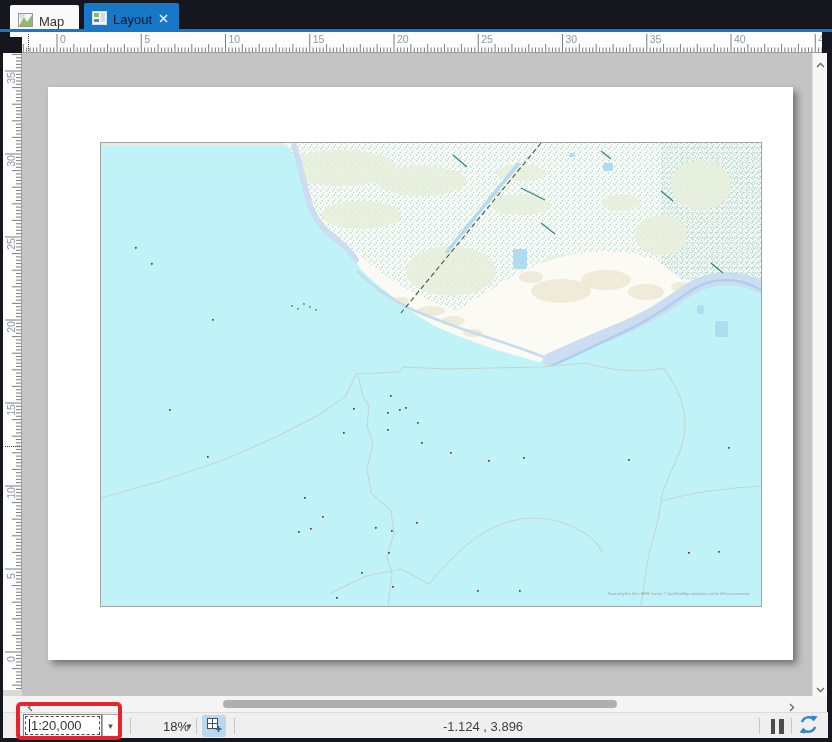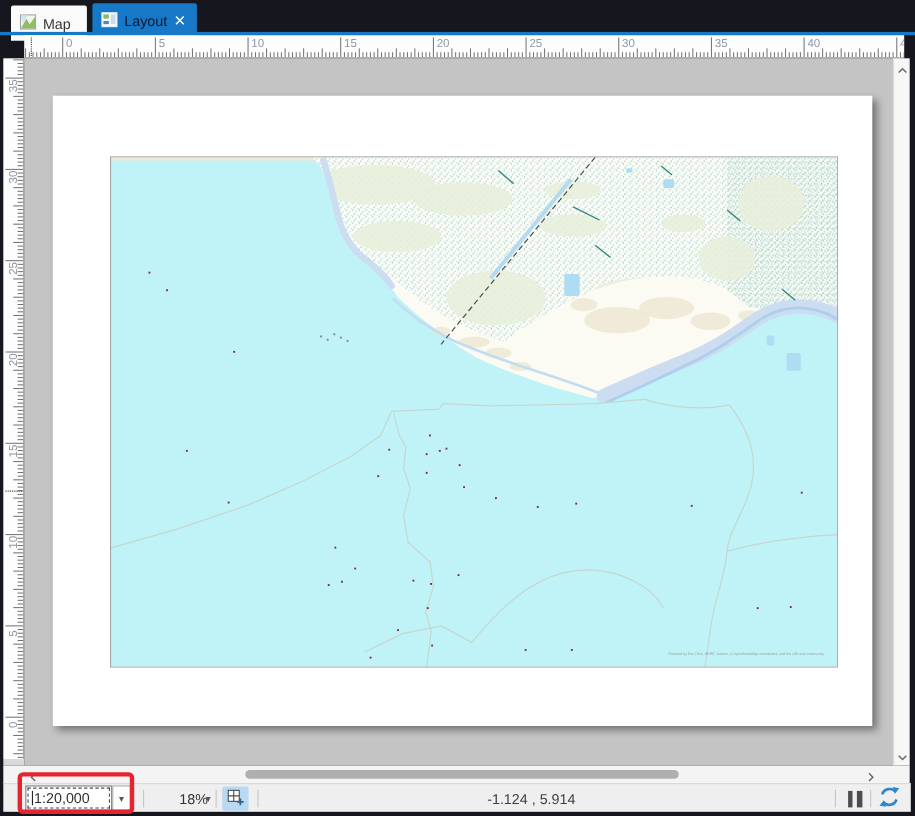--- a/index.html
+++ b/index.html
@@ -753,21 +753,21 @@
           </g>
           <g stroke="#2d5f8f" stroke-width="1.6">
             <line x1="12.5" y1="9" x2="12.5" y2="15"></line>
             <line x1="9.5" y1="12" x2="15.5" y2="12"></line>
           </g>
         </svg>
       </span>
     </div>
     <div class="sep" style="left:231px;"></div>
     <div class="sb coords">
-      <span>-1.124 , 5.914</span>
+      <span>-1.124 , 3.896</span>
     </div>
     <div class="sep" style="left:756px;"></div>
     <div class="sb pause">
       <i></i>
         <i></i>
     </div>
     <div class="sep" style="left:788px;"></div>
     <div class="sb refresh">
       <span>
         <svg width="21" height="21" viewBox="0 0 21 21">

